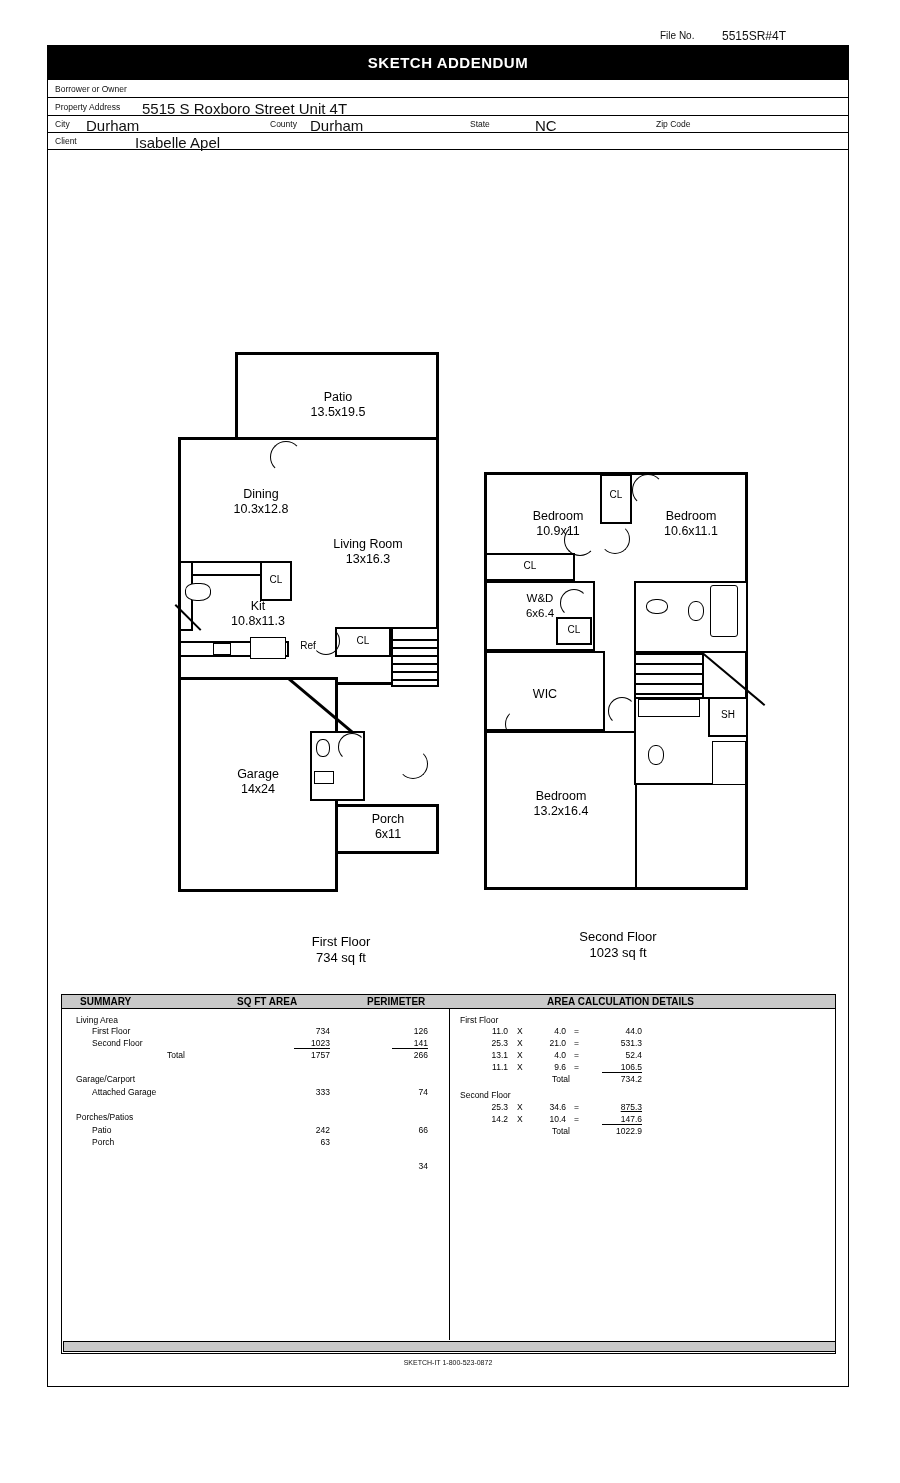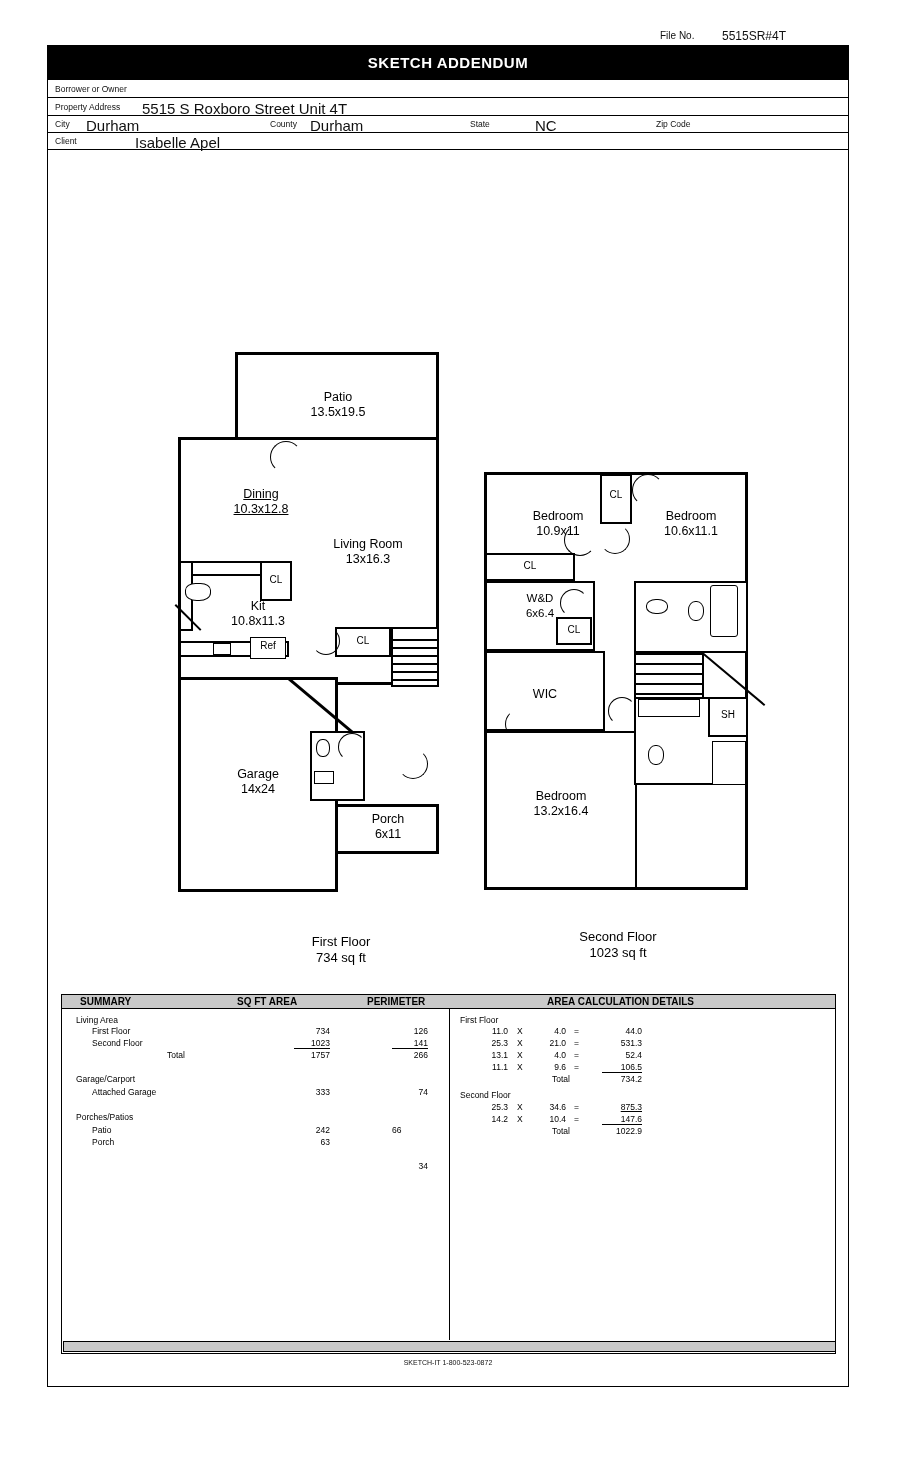--- a/index.html
+++ b/index.html
@@ -98,39 +98,39 @@
     <div class="sketch">
 
       <div class="wall" style="left:187px;top:203px;width:204px;height:128px;"></div>
       <div class="lbl-room" style="left:205px;top:241px;width:170px;">
         <span>Patio</span><br><span>13.5x19.5</span>
       </div>
       <div class="box-sm" style="left:289px;top:308px;width:44px;height:18px;border-radius:3px;"></div>
       <div class="line" style="left:275px;top:327px;width:20px;height:3px;background:#fff;"></div>
 
       <div class="wall" style="left:130px;top:288px;width:261px;height:248px;"></div>
-      <div class="lbl-room" style="left:148px;top:338px;width:130px;text-decoration:underline;">
+      <div class="lbl-room" style="left:148px;top:338px;width:130px;">
         <span>Dining</span><br><span>10.3x12.8</span>
       </div>
       <div class="lbl-room" style="left:245px;top:388px;width:150px;">
         <span>Living Room</span><br><span>13x16.3</span>
       </div>
       <div class="arc" style="left:222px;top:292px;width:32px;height:32px;border-color:#000 transparent transparent #000;"></div>
 
       <div class="wallthin" style="left:131px;top:412px;width:108px;height:15px;"></div>
       <div class="wallthin" style="left:131px;top:412px;width:14px;height:70px;"></div>
       <div class="box-sm" style="left:137px;top:434px;width:26px;height:18px;border-radius:40% 40% 45% 45%;"></div>
       <div class="line" style="left:128px;top:455px;width:36px;height:2px;transform:rotate(45deg);transform-origin:left top;"></div>
       <div class="lbl-room" style="left:155px;top:450px;width:110px;">
         <span>Kit</span><br><span>10.8x11.3</span>
       </div>
       <div class="wallthin" style="left:131px;top:492px;width:110px;height:16px;"></div>
       <div class="box-sm" style="left:165px;top:494px;width:18px;height:12px;"></div>
       <div class="box-sm" style="left:202px;top:488px;width:36px;height:22px;"></div>
-      <div class="lbl-sm" style="left:202px;top:491px;width:36px;">Ref</div>
+      <div class="lbl-sm" style="left:202px;top:491px;width:36px;padding-left:40px;">Ref</div>
 
       <div class="wallthin" style="left:212px;top:412px;width:32px;height:40px;"></div>
       <div class="lbl-sm" style="left:212px;top:425px;width:32px;">CL</div>
 
       <div class="wallthin" style="left:287px;top:478px;width:56px;height:30px;"></div>
       <div class="lbl-sm" style="left:287px;top:486px;width:56px;">CL</div>
       <div class="arc" style="left:264px;top:478px;width:28px;height:28px;border-color:transparent #000 #000 transparent;"></div>
       <div class="wallthin" style="left:343px;top:478px;width:48px;height:60px;"></div>
       <div class="line" style="left:344px;top:490px;width:46px;height:1.5px;"></div>
       <div class="line" style="left:344px;top:498px;width:46px;height:1.5px;"></div>
@@ -246,21 +246,21 @@
       <div class="st" style="left:330px;top:55px;width:36px;text-align:right;">266</div>
 
       <div class="st" style="left:14px;top:79px;">Garage/Carport</div>
       <div class="st" style="left:30px;top:92px;">Attached Garage</div>
       <div class="st" style="left:232px;top:92px;width:36px;text-align:right;">333</div>
       <div class="st" style="left:330px;top:92px;width:36px;text-align:right;">74</div>
 
       <div class="st" style="left:14px;top:117px;">Porches/Patios</div>
       <div class="st" style="left:30px;top:130px;">Patio</div>
       <div class="st" style="left:232px;top:130px;width:36px;text-align:right;">242</div>
-      <div class="st" style="left:330px;top:130px;width:36px;text-align:left;">66</div>
+      <div class="st" style="left:330px;top:130px;width:36px;text-align:right;">66</div>
       <div class="st" style="left:30px;top:142px;">Porch</div>
       <div class="st" style="left:232px;top:142px;width:36px;text-align:right;">63</div>
       <div class="st" style="left:330px;top:142px;width:36px;text-align:right;margin-top:24px;">34</div>
 
       <div class="st" style="left:398px;top:20px;">First Floor</div>
       <div class="st" style="left:420px;top:31px;width:26px;text-align:right;">11.0</div>
       <div class="st" style="left:455px;top:31px;">X</div>
       <div class="st" style="left:478px;top:31px;width:26px;text-align:right;">4.0</div>
       <div class="st" style="left:512px;top:31px;">=</div>
       <div class="st" style="left:540px;top:31px;width:40px;text-align:right;">44.0</div>

